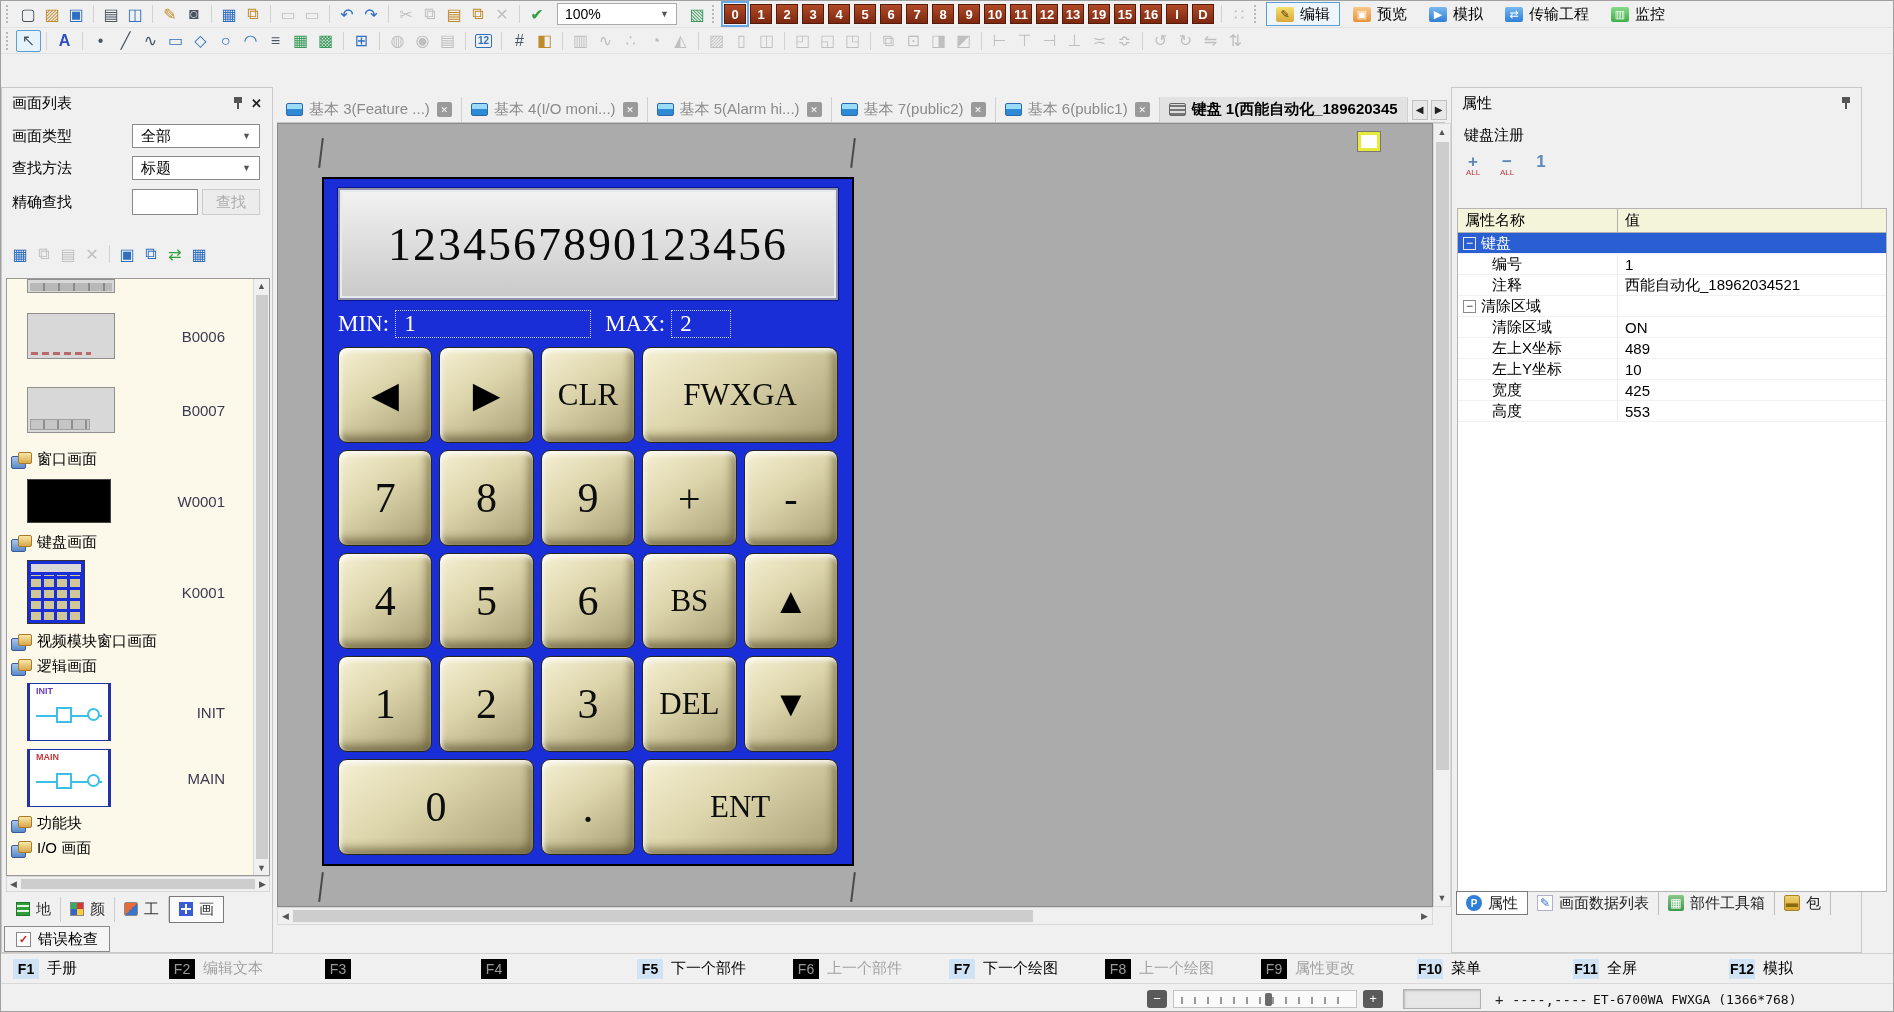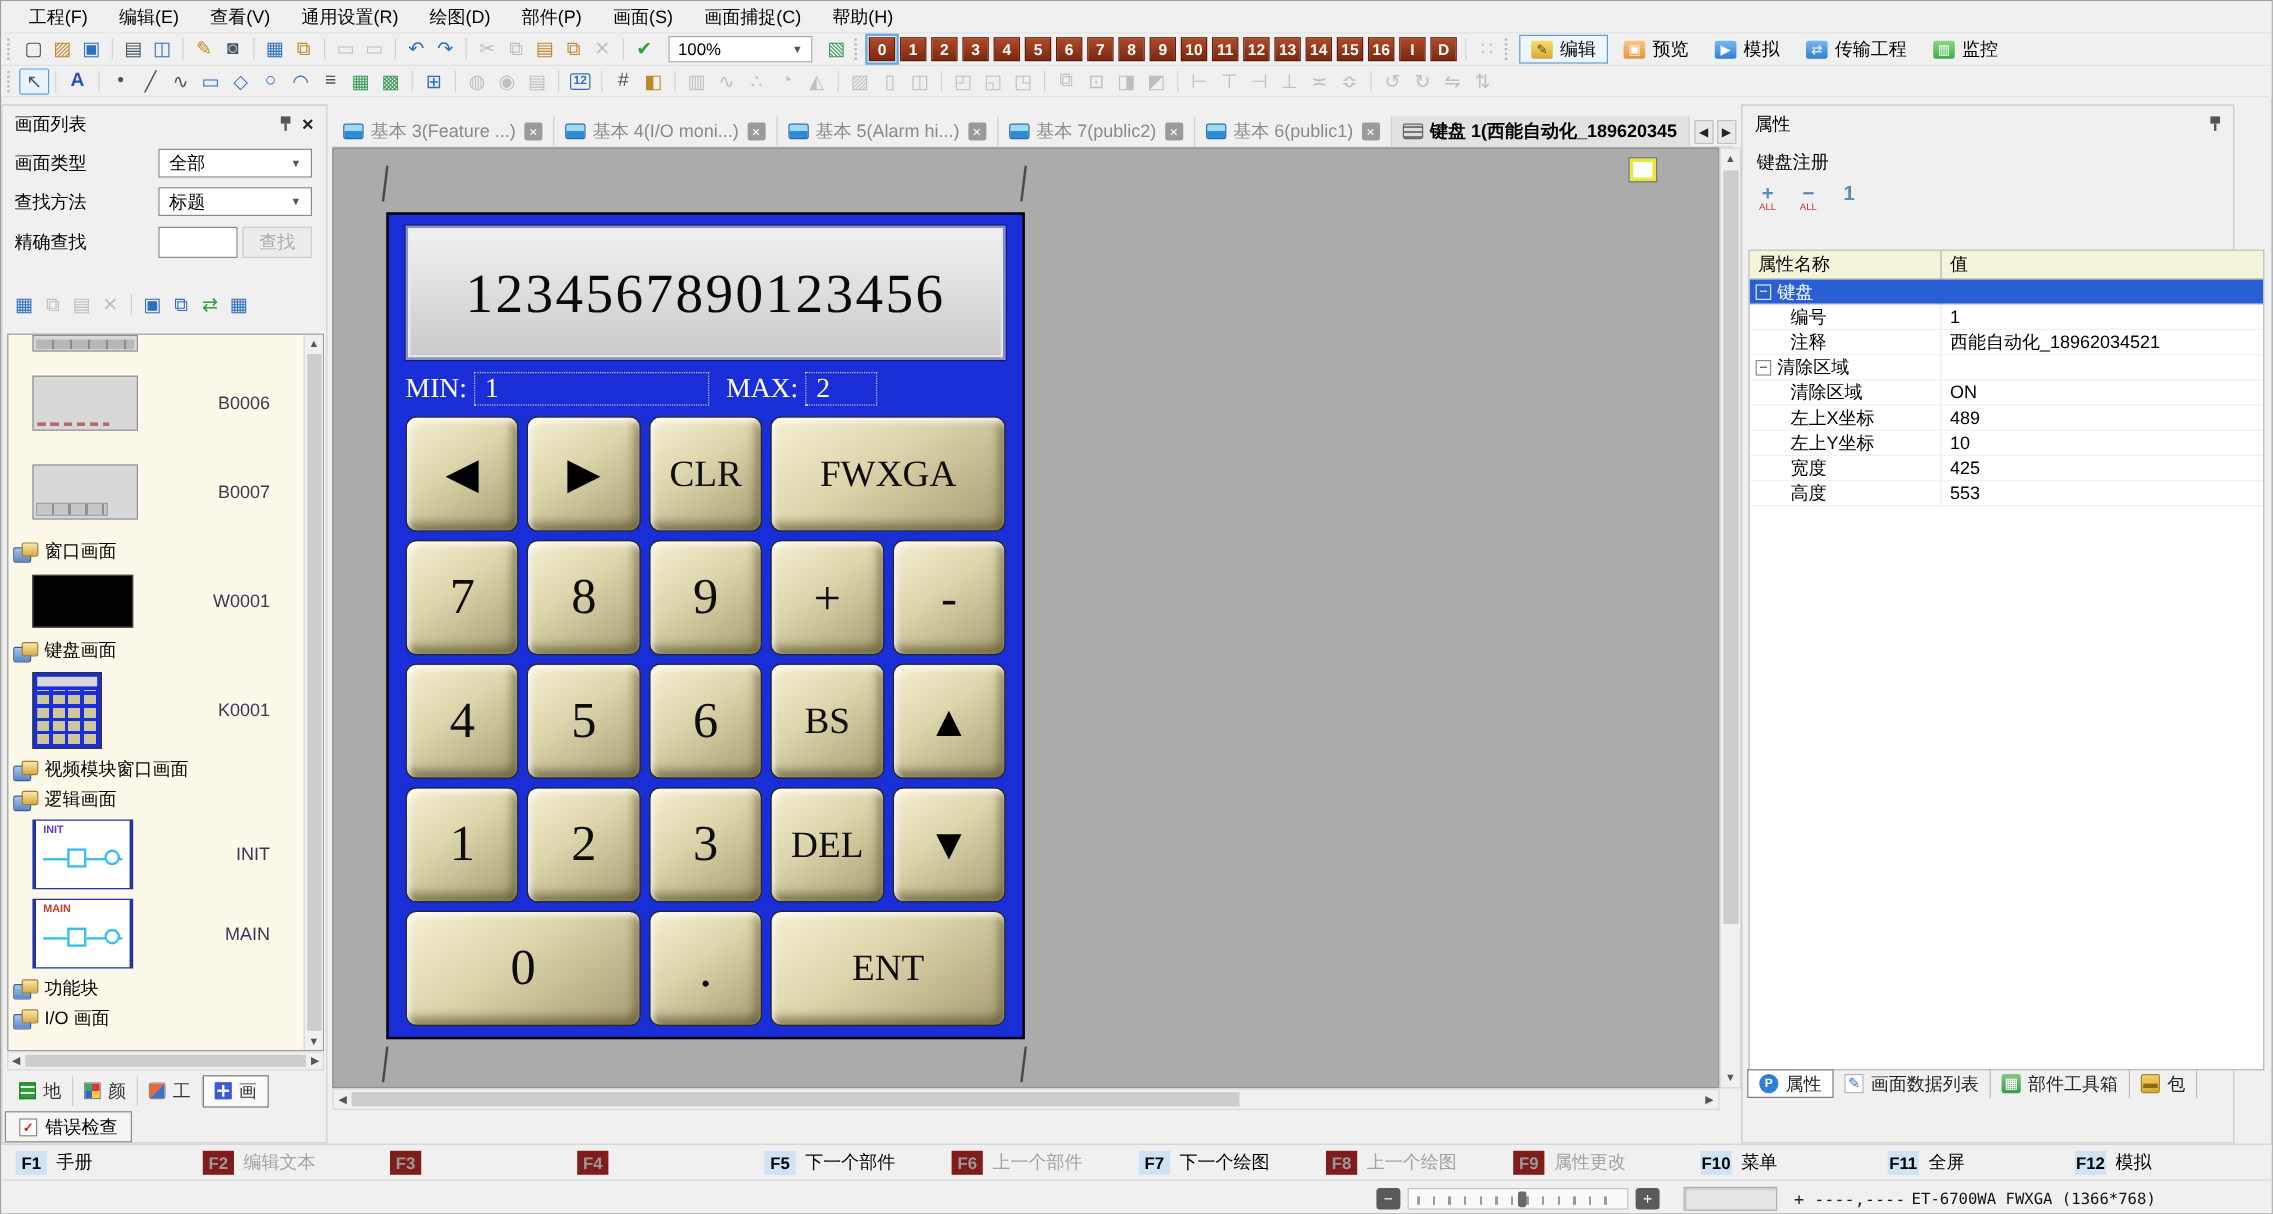--- a/index.html
+++ b/index.html
@@ -172,43 +172,38 @@
 .rpi-prop{background:#2f7fd6;color:#fff;border-radius:50%;font-size:10px;font-weight:bold}
 .rpi-list{color:#2f6fc0;border:1px solid #b0b0c8;background:#fff}
 .rpi-toolbox{background:linear-gradient(#88c888,#3a9a4a);color:#fff;border-radius:2px}
 .rpi-package{background:linear-gradient(#f0d070,#d8a830);color:#8a6a10;border:1px solid #a8842a;border-radius:2px}
 
 
 #fkeybar{position:absolute;left:0;top:952px;width:1894px;height:30px;background:#f0f0f0;border-top:1px solid #d2d2d2;display:flex;align-items:center;padding-left:12px}
 .fk{width:156px;display:flex;align-items:center;gap:8px;cursor:default}
 .fk .kc{min-width:26px;height:20px;padding:0 0;background:#cfe3f5;display:flex;align-items:center;justify-content:center;font-size:14px;font-weight:bold}
 .fk .kl{font-size:15px}
-.fk.off .kc{background:#7f1d1d;color:#9a9a9a;font-weight:bold}
+.fk.off .kc{background:#000000;color:#9a9a9a;font-weight:normal}
 .fk.off .kl{color:#a2a2a2}
 
 
 #statusbar{position:absolute;left:0;top:982px;width:1894px;height:30px;background:#f0f0f0;border-top:1px solid #d8d8d8}
 .zoombtn{position:absolute;width:20px;height:18px;top:6px;background:#5a5a5a;color:#fff;text-align:center;line-height:17px;border-radius:3px;font-size:13px;cursor:pointer}
 #zslider{position:absolute;left:1172px;top:6px;width:184px;height:18px;background:#fafafa;border:1px solid #c4c4c4;cursor:pointer}
 #zslider::before{content:"";position:absolute;left:7px;right:7px;top:6px;height:7px;background:repeating-linear-gradient(90deg,#9a9a9a 0 2px,transparent 2px 13px)}
 #zslider .zthumb{position:absolute;left:50%;top:2px;width:7px;height:13px;background:#6a6a6a;border-radius:2px}
 #posbox{position:absolute;left:1402px;top:5px;width:78px;height:20px;background:#e6e6e6;border:1px solid #b0b0b0;box-shadow:inset 1px 1px 2px rgba(0,0,0,.18)}
 #coords{position:absolute;left:1494px;top:8px;font-size:14px;font-family:"DejaVu Sans Mono",monospace;color:#222}
 #device{position:absolute;left:1592px;top:8px;font-size:13px;font-family:"DejaVu Sans Mono",monospace;white-space:nowrap;max-width:300px;overflow:hidden;color:#111}
 </style>
 </head>
 <body>
 
 <div id="app">
 
-  <div id="menubar">
-    <div class="repeat-host">
-      
-    <span class="menu-item">工程(F)</span><span class="menu-item">编辑(E)</span><span class="menu-item">查看(V)</span><span class="menu-item">通用设置(R)</span><span class="menu-item">绘图(D)</span><span class="menu-item">部件(P)</span><span class="menu-item">画面(S)</span><span class="menu-item">画面捕捉(C)</span><span class="menu-item">帮助(H)</span></div>
-  </div>
 
   <div class="tb" id="toolbar1">
     <span class="grip"></span>
     <div class="repeat-host">
       
     <span class="tbi c-dark" title="new-project-icon">
           <span>▢</span>
         </span><span class="tbi c-gold" title="open-project-icon">
           <span>▨</span>
         </span><span class="tbi c-blue" title="save-project-icon">
@@ -278,21 +273,21 @@
           <span>9</span>
         </span><span class="numbtn">
           <span>10</span>
         </span><span class="numbtn">
           <span>11</span>
         </span><span class="numbtn">
           <span>12</span>
         </span><span class="numbtn">
           <span>13</span>
         </span><span class="numbtn">
-          <span>14</span>
+          <span>19</span>
         </span><span class="numbtn">
           <span>15</span>
         </span><span class="numbtn">
           <span>16</span>
         </span><span class="numbtn">
           <span>I</span>
         </span><span class="numbtn">
           <span>D</span>
         </span></div>
     <span class="tbi disabled sep">

